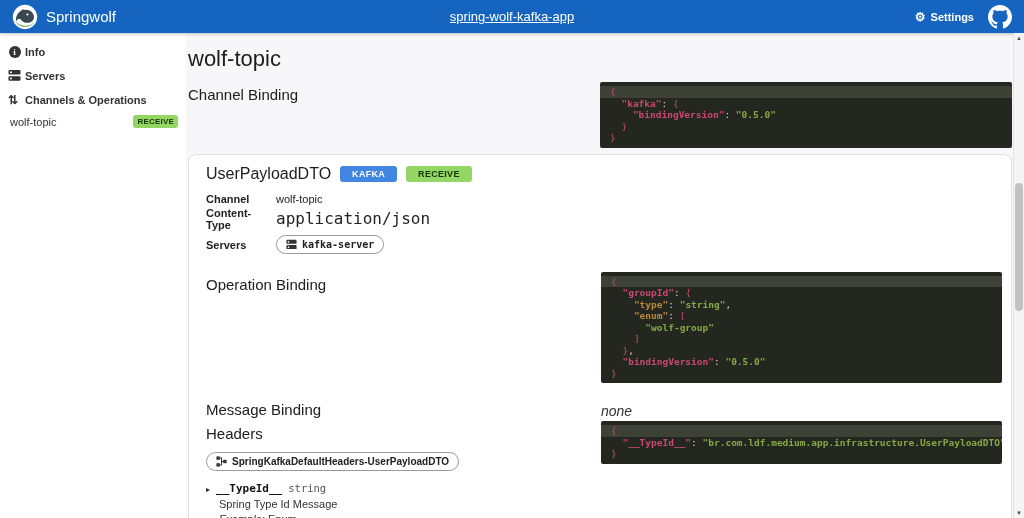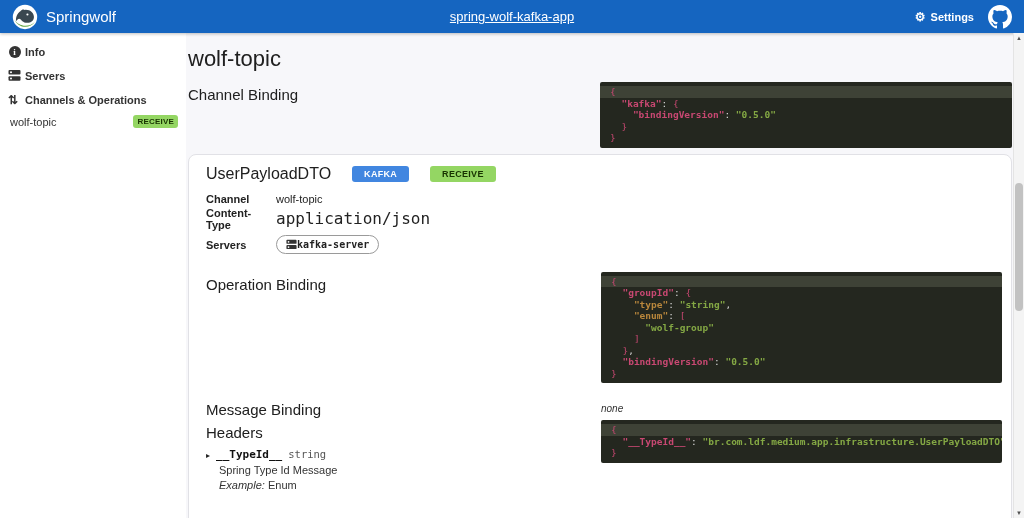--- a/index.html
+++ b/index.html
@@ -75,39 +75,39 @@
   .tok-s{ color:var(--code-string); font-weight:700;}
   .tok-b{ color:var(--code-key); }
   .tok-p{ color:var(--code-plain); }
 
   
   .card{
     margin-top:6px; background:#fff; border:1px solid #e1e1e6; border-radius:8px;
     padding:10px 9px 20px 17px; height:600px;
   }
   .card .row2{ grid-template-columns:395px 1fr; }
-  .card-title-row{ display:flex; align-items:center; gap:21px; margin-bottom:10px;}
+  .card-title-row{ display:flex; align-items:center; gap:9px; margin-bottom:10px;}
   .card-title{ font-size:16px; font-weight:400; color:#202020;}
   .badge{ font-size:9px; font-weight:700; padding:3px 12px; border-radius:3px; letter-spacing:.3px;}
   .badge-kafka{ background:var(--badge-protocol); color:#fff;}
   .badge-receive{ background:var(--badge-operation); color:var(--badge-operation-text);}
 
   .detail-grid{ display:grid; grid-template-columns:62px auto; column-gap:8px; row-gap:2px;
     font-size:11px; align-items:center; margin-bottom:14px;}
   .dl{ font-weight:700; color:#222;}
   .dv{ color:#222;}
   .mono{ font-family:"DejaVu Sans Mono", monospace; font-size:16px;}
   .chip{
-    display:inline-flex; align-items:center; border:1px solid #9a9a9a;
+    display:inline-flex; align-items:center; gap:5px; border:1px solid #9a9a9a;
     border-radius:10px; padding:3px 9px; font-size:10px; font-weight:700; color:#222;
     background:#fff; cursor:pointer; width:max-content; margin:2px 0 4px 0;
   }
   .chip svg{ flex:none; }
 
-  .none-txt{ font-size:10px; font-style:italic; color:#333; padding-top:6px;}
+  .none-txt{ font-size:14px; font-style:italic; color:#333; padding-top:6px;}
 
   .prop-row{ display:flex; align-items:baseline; gap:6px; font-size:11px; margin-top:7px; cursor:pointer;}
   .caret{ font-size:8px; color:#222; flex:none;}
   .prop-name{ font-family:"DejaVu Sans Mono",monospace; font-weight:700; color:#111; font-size:11px;}
   .prop-type{ font-family:"DejaVu Sans Mono",monospace; color:#555; font-size:10.5px;}
   .prop-desc{ font-size:11px; color:#333; margin:3px 0 0 13px;}
   .prop-ex{ font-size:11px; color:#333; margin:3px 0 0 13px;}
   .prop-ex em{ font-style:italic;}
 
   .sec-gap{ margin-top:14px;}
@@ -218,20 +218,29 @@
       </div>
 
       <div class="row2 sec-gap">
         <div class="sec-h">Message Binding</div>
         <div class="none-txt">none</div>
       </div>
 
       <div class="row2" style="margin-top:2px;">
         <div>
           <div class="sec-h">Headers</div>
+          <div class="chip" style="margin-top:10px;">
+            <svg width="11" height="11" viewBox="0 0 13 13">
+              <rect x="0.5" y="0.5" width="4" height="4" fill="#333"></rect>
+              <rect x="0.5" y="8.5" width="4" height="4" fill="#333"></rect>
+              <rect x="8.5" y="4.5" width="4" height="4" fill="#333"></rect>
+              <path d="M4.5 2.5 H6.5 V10.5 H4.5 M6.5 6.5 H8.5" stroke="#333" stroke-width="1.2" fill="none"></path>
+            </svg>
+            <span>SpringKafkaDefaultHeaders-UserPayloadDTO</span>
+          </div>
           <div class="prop-row">
             <span class="caret">▸</span>
             <span class="prop-name">__TypeId__</span>
             <span class="prop-type">string</span>
           </div>
           <div class="prop-desc">Spring Type Id Message</div>
           <div class="prop-ex">
             <em>Example:</em>
             <span>Enum</span>
           </div>

